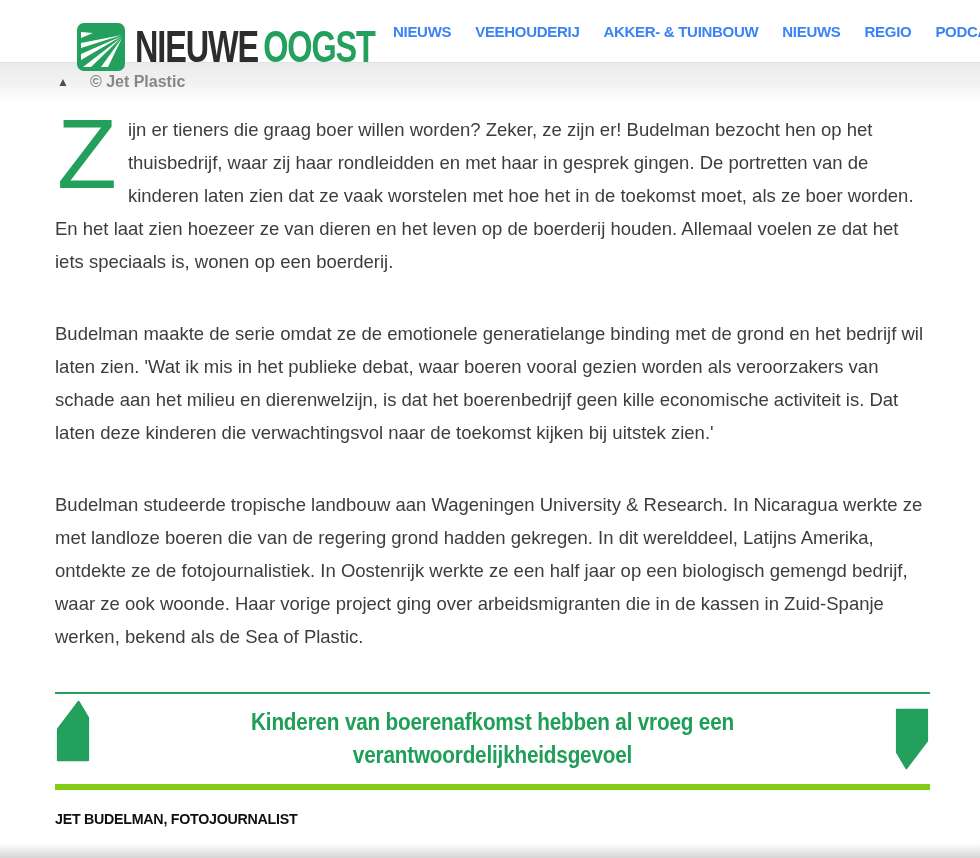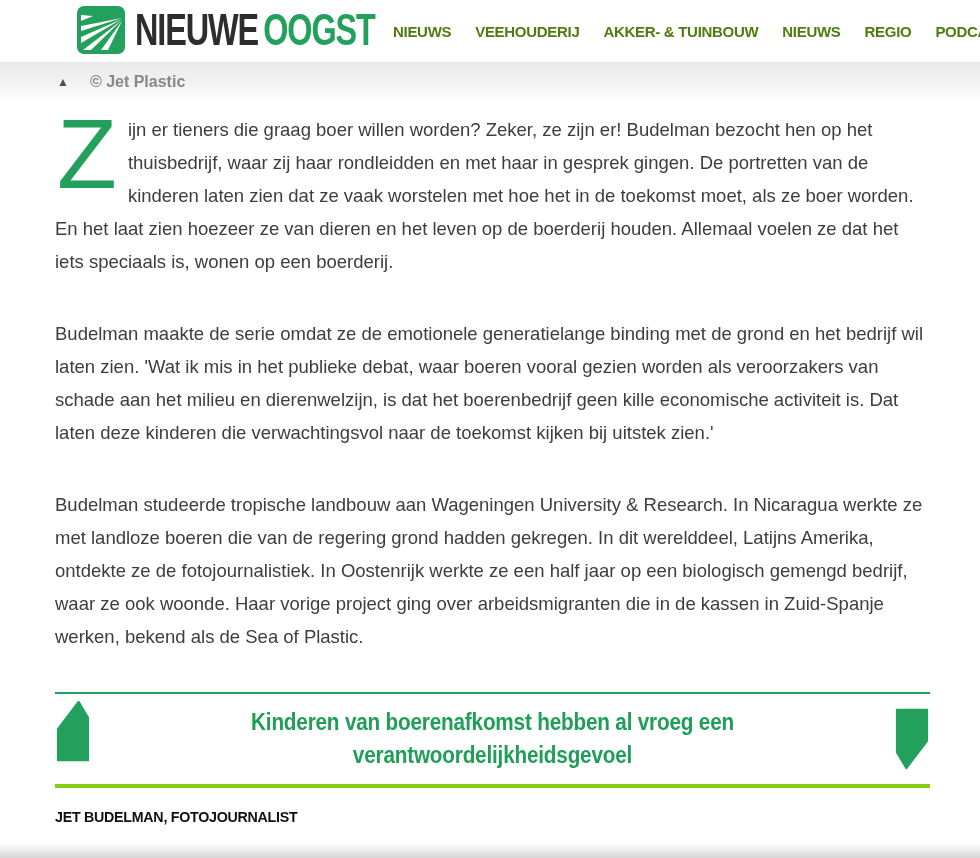--- a/index.html
+++ b/index.html
@@ -2,43 +2,43 @@
 <html><head>
 <meta charset="utf-8">
 <style>
   * { box-sizing: border-box; }
   html,body { margin:0; padding:0; background:#fff; }
   body { font-family:"Liberation Sans", sans-serif; }
   .page { width:980px; height:858px; position:relative; background:#fff; overflow:hidden; margin:0 auto; }
 
   
   .header { height:62px; position:relative; background:#fff; }
-  .logo { position:absolute; left:57px; top:6px; display:flex; align-items:center; cursor:pointer;padding-left:20px; }
+  .logo { position:absolute; left:57px; top:23px; display:flex; align-items:center; cursor:pointer;padding-left:20px; }
   .logo-icon svg { display:block; }
   .logo-text { margin-left:10px; font-size:45px; font-weight:700; letter-spacing:-1.5px;
                transform:scaleX(0.72); transform-origin:left center; white-space:nowrap; line-height:48px; }
   .logo-part1 { color:#2d2d2d; }
   .logo-part2 { color:#23a05c; margin-left:7px; }
   .nav { position:absolute; left:393px; top:0; height:62px; display:flex; align-items:center; white-space:nowrap; }
-  .nav-item { font-size:15px; font-weight:700; color:#4d7c0f; letter-spacing:-0.3px; margin-right:24px; cursor:pointer; }
+  .nav-item { font-size:15px; font-weight:700; color:#3b82f6; letter-spacing:-0.3px; margin-right:24px; cursor:pointer; }
 
   
   .caption-strip { height:39px; border-top:1px solid #e2e2e2;
                    background:linear-gradient(to bottom,#ebebeb 0%,#f2f2f2 55%,#ffffff 100%);
                    display:flex; align-items:center; padding-left:57px; }
   .caption-arrow { color:#4d4d4d; font-size:12px; line-height:1; }
   .caption-credit { color:#878787; font-size:16px; font-weight:600; margin-left:21px; letter-spacing:0; }
 
   
   .article { padding:12px 50px 0 55px; color:#3d3d3d; font-size:18.5px; line-height:33px; }
   .article p { margin:0 0 39px 0; }
   .dropcap { float:left; color:#23a05c; font-size:98px; line-height:78px; padding:2px 11px 0 2px; font-weight:400; }
 
   
-  .pullquote { border-top:2px solid #23a05c; border-bottom:4px solid #84cc16;
+  .pullquote { border-top:2px solid #23a05c; border-bottom:6px solid #84cc16;
                display:flex; align-items:center; padding:9px 0; }
   .quote-mark { flex:0 0 auto; }
   .quote-open { position:relative; top:-3px; }
   .quote-close { position:relative; top:5px; }
   .pq-text { flex:1 1 auto; text-align:center; color:#1f9e57; font-weight:700; font-size:23px;
              letter-spacing:-0.2px; transform:scaleX(0.9); }
 
   .attribution { margin-top:12px; font-size:15.5px; font-weight:700; color:#101010;
                  letter-spacing:-0.3px; transform:scaleX(0.92); transform-origin:left center; white-space:nowrap; }
 

